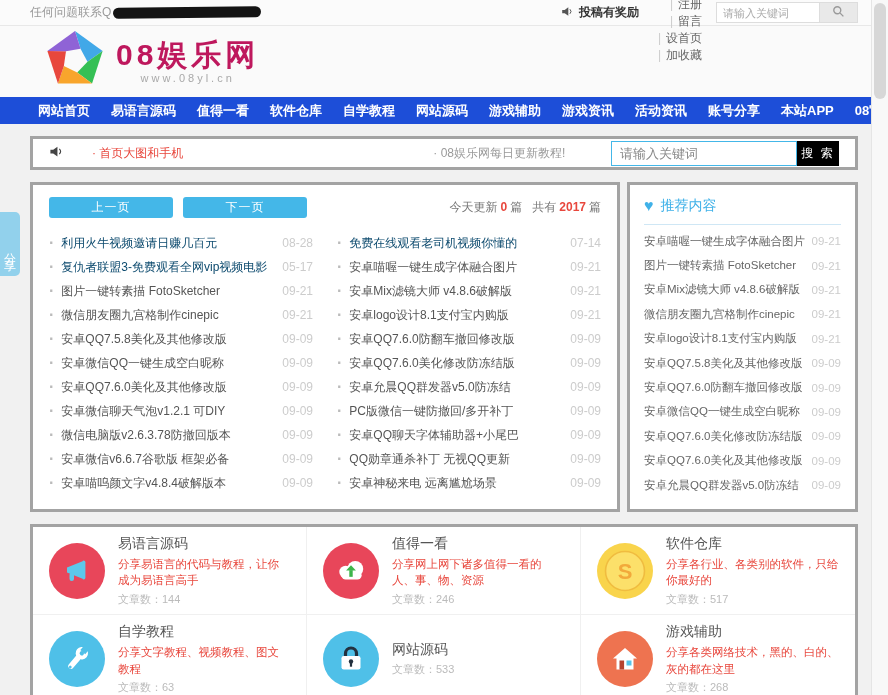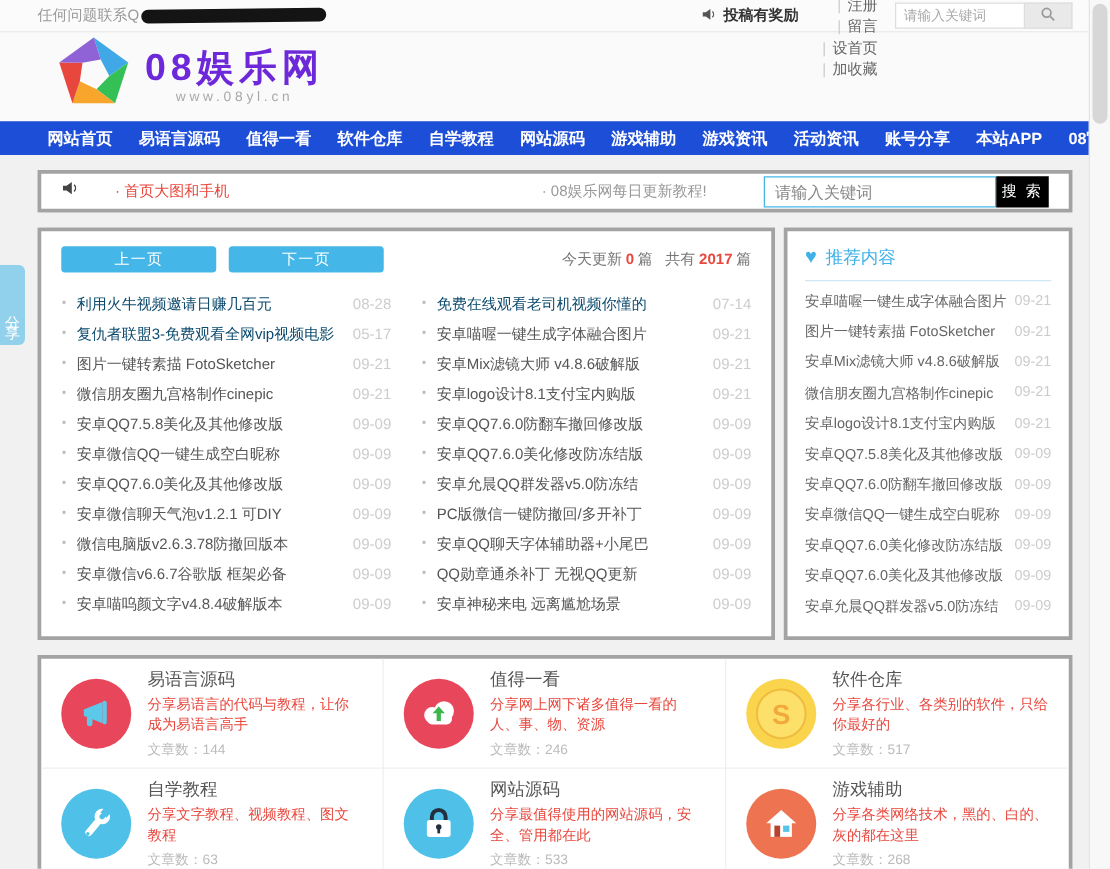--- a/index.html
+++ b/index.html
@@ -19,21 +19,21 @@
   .tb-links a + a::before { content:"|"; color:#ccc; margin:0 5px; }
   .tb-search { display:flex; margin-left:14px; }
   .tb-search input { width:104px; height:21px; border:1px solid #ddd; background:#fff; padding:0 6px; font-size:11px; color:#666; outline:none; }
   .tb-search input::placeholder { color:#aaa; }
   .tb-search button { width:38px; height:21px; border:1px solid #ddd; border-left:none; background:#e9e9e9; cursor:pointer; display:flex; align-items:center; justify-content:center; }
 
   
   .header { height:71px; background:#fafafa; display:flex; align-items:center; }
   .header-inner { width:828px; margin:0 auto; display:flex; align-items:center; padding-left:14px; }
   .logo-text { margin-left:10px; text-align:center; }
-  .site-name { font-size:30px; font-weight:900; color:#6d28d9; letter-spacing:4px; line-height:1.05; }
+  .site-name { font-size:30px; font-weight:900; color:#be185d; letter-spacing:4px; line-height:1.05; }
   .site-url { font-size:11px; color:#a9a9a9; letter-spacing:3px; margin-top:1px; }
 
   
   .nav { height:27px; background:#1d4ed8; }
   .nav-inner { width:828px; margin:0 auto; padding:0 8px; display:flex; align-items:center; height:100%; }
   .nav-inner a { color:#fff; font-size:13px; font-weight:bold; text-decoration:none; margin-right:21px; line-height:27px; white-space:nowrap; }
 
   .page { width:828px; margin:0 auto; }
   .card { background:#fff; border:3px solid #a3a3a3; }
 
@@ -458,21 +458,20 @@
         <span class="cic blue">
           <svg width="32" height="32" viewBox="0 0 32 32">
               <path d="M10.5 14 v-3.5 a5.5 5.5 0 0 1 11 0 V14" stroke="#23313f" stroke-width="3.2" fill="none"></path>
               <rect x="6.5" y="13" width="19" height="13.5" rx="2.2" fill="#fff"></rect>
               <circle cx="16" cy="18.5" r="2.2" fill="#23313f"></circle>
               <rect x="14.9" y="19.5" width="2.2" height="4.2" fill="#23313f"></rect>
             </svg>
         </span>
         <div class="cinfo">
           <div class="ct">网站源码</div>
-          <div class="cd">分享最值得使用的网站源码，安全、管用都在此</div>
           <div class="cc"><span>文章数：</span><span>533</span></div>
         </div>
       </div>
 
       <div class="cat">
         <span class="cic orange">
           <svg width="32" height="32" viewBox="0 0 32 32">
               <polygon points="16,5 28,15.5 4,15.5" fill="#fff"></polygon>
               <rect x="7.5" y="14" width="17" height="12.5" fill="#fff"></rect>
               <rect x="10.5" y="17.5" width="4.6" height="9" fill="#b5432f"></rect>

